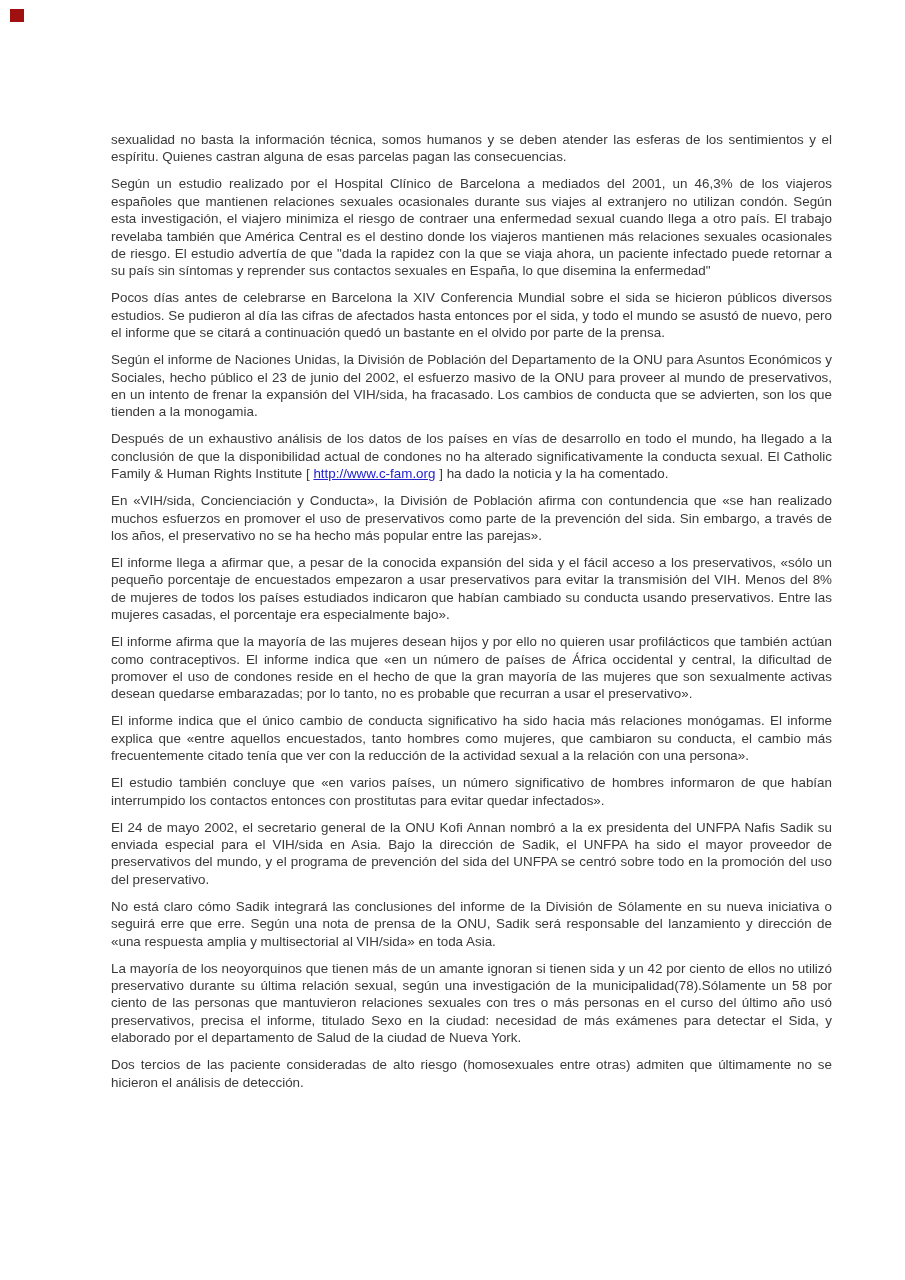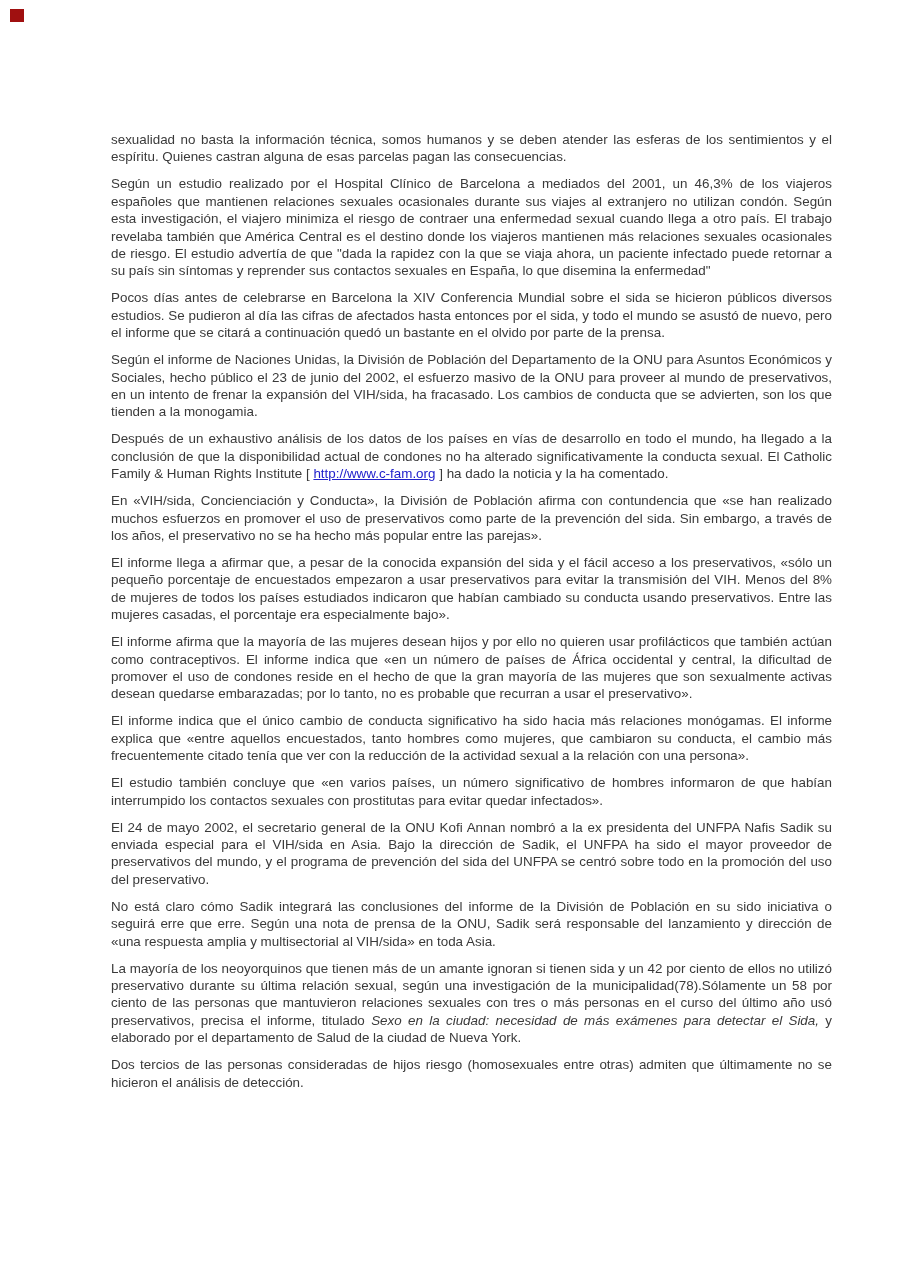--- a/index.html
+++ b/index.html
@@ -36,36 +36,36 @@
     line-height: 17.35px;
     text-align: justify;
     color: var(--text-color, #3a3a3a);
   }
   .para:last-child { margin-bottom: 0; }
   .seg-link {
     color: var(--link-color, #2222cc);
     cursor: pointer;
   }
   .seg-underline { }
-  .seg-italic { font-style: italic; }
+  .seg-italic { }
 </style>
 </head>
 <body>
 
 <div class="page">
   <div class="marker"></div>
   <div class="content" id="doc-body">
       <p class="para"><span>sexualidad no basta la información técnica, somos humanos y se deben atender las esferas de los sentimientos y el espíritu. Quienes castran alguna de esas parcelas pagan las consecuencias.</span></p>
       <p class="para"><span>Según un estudio realizado por el Hospital Clínico de Barcelona a mediados del 2001, un 46,3% de los viajeros españoles que mantienen relaciones sexuales ocasionales durante sus viajes al extranjero no utilizan condón. Según esta investigación, el viajero minimiza el riesgo de contraer una enfermedad sexual cuando llega a otro país. El trabajo revelaba también que América Central es el destino donde los viajeros mantienen más relaciones sexuales ocasionales de riesgo. El estudio advertía de que "dada la rapidez con la que se viaja ahora, un paciente infectado puede retornar a su país sin síntomas y reprender sus contactos sexuales en España, lo que disemina la enfermedad"</span></p>
       <p class="para"><span>Pocos días antes de celebrarse en Barcelona la XIV Conferencia Mundial sobre el sida se hicieron públicos diversos estudios. Se pudieron al día las cifras de afectados hasta entonces por el sida, y todo el mundo se asustó de nuevo, pero el informe que se citará a continuación quedó un bastante en el olvido por parte de la prensa.</span></p>
       <p class="para"><span>Según el informe de Naciones Unidas, la División de Población del Departamento de la ONU para Asuntos Económicos y Sociales, hecho público el 23 de junio del 2002, el esfuerzo masivo de la ONU para proveer al mundo de preservativos, en un intento de frenar la expansión del VIH/sida, ha fracasado. Los cambios de conducta que se advierten, son los que tienden a la monogamia.</span></p>
       <p class="para"><span>Después de un exhaustivo análisis de los datos de los países en vías de desarrollo en todo el mundo, ha llegado a la conclusión de que la disponibilidad actual de condones no ha alterado significativamente la conducta sexual. El Catholic Family &amp; Human Rights Institute [ </span><a class="seg-link" href="#">http://www.c-fam.org</a><span> ] ha dado la noticia y la ha comentado.</span></p>
       <p class="para"><span>En «VIH/sida, Concienciación y Conducta», la División de Población afirma con contundencia que «se han realizado muchos esfuerzos en promover el uso de preservativos como parte de la prevención del sida. Sin embargo, a través de los años, el preservativo no se ha hecho más popular entre las parejas».</span></p>
       <p class="para"><span>El informe llega a afirmar que, a pesar de la conocida expansión del sida y el fácil acceso a los preservativos, «sólo un pequeño porcentaje de encuestados empezaron a usar preservativos para evitar la transmisión del VIH. Menos del 8% de mujeres de todos los países estudiados indicaron que habían cambiado su conducta usando preservativos. Entre las mujeres casadas, el porcentaje era especialmente bajo».</span></p>
       <p class="para"><span>El informe afirma que la mayoría de las mujeres desean hijos y por ello no quieren usar profilácticos que también actúan como contraceptivos. El informe indica que «en un número de países de África occidental y central, la dificultad de promover el uso de condones reside en el hecho de que la gran mayoría de las mujeres que son sexualmente activas desean quedarse embarazadas; por lo tanto, no es probable que recurran a usar el preservativo».</span></p>
       <p class="para"><span>El informe indica que </span><span class="seg-underline">el único cambio de conducta significativo ha sido hacia más relaciones monógamas</span><span>. El informe explica que «entre aquellos encuestados, tanto hombres como mujeres, que cambiaron su conducta, el cambio más frecuentemente citado tenía que ver con la reducción de la actividad sexual a la relación con una persona».</span></p>
-      <p class="para"><span>El estudio también concluye que «en varios países, un número significativo de hombres informaron de que habían interrumpido los contactos sexuales con prostitutas para evitar quedar infectados».</span></p>
+      <p class="para"><span>El estudio también concluye que «en varios países, un número significativo de hombres informaron de que habían interrumpido los contactos entonces con prostitutas para evitar quedar infectados».</span></p>
       <p class="para"><span>El 24 de mayo 2002, el secretario general de la ONU Kofi Annan nombró a la ex presidenta del UNFPA Nafis Sadik su enviada especial para el VIH/sida en Asia. Bajo la dirección de Sadik, el UNFPA ha sido el mayor proveedor de preservativos del mundo, y el programa de prevención del sida del UNFPA se centró sobre todo en la promoción del uso del preservativo.</span></p>
-      <p class="para"><span>No está claro cómo Sadik integrará las conclusiones del informe de la División de Población en su sido iniciativa o seguirá erre que erre. Según una nota de prensa de la ONU, Sadik será responsable del lanzamiento y dirección de «una respuesta amplia y multisectorial al VIH/sida» en toda Asia.</span></p>
+      <p class="para"><span>No está claro cómo Sadik integrará las conclusiones del informe de la División de Sólamente en su nueva iniciativa o seguirá erre que erre. Según una nota de prensa de la ONU, Sadik será responsable del lanzamiento y dirección de «una respuesta amplia y multisectorial al VIH/sida» en toda Asia.</span></p>
       <p class="para"><span>La mayoría de los neoyorquinos que tienen más de un amante ignoran si tienen sida y un 42 por ciento de ellos no utilizó preservativo durante su última relación sexual, según una investigación de la municipalidad(78).Sólamente un 58 por ciento de las personas que mantuvieron relaciones sexuales con tres o más personas en el curso del último año usó preservativos, precisa el informe, titulado </span><span class="seg-italic">Sexo en la ciudad: necesidad de más exámenes para detectar el Sida,</span><span> y elaborado por el departamento de Salud de la ciudad de Nueva York.</span></p>
-      <p class="para"><span>Dos tercios de las personas consideradas de hijos riesgo (homosexuales entre otras) admiten que últimamente no se hicieron el análisis de detección.</span></p>
+      <p class="para"><span>Dos tercios de las paciente consideradas de alto riesgo (homosexuales entre otras) admiten que últimamente no se hicieron el análisis de detección.</span></p>
     </div>
 </div>
 
 </body></html>

